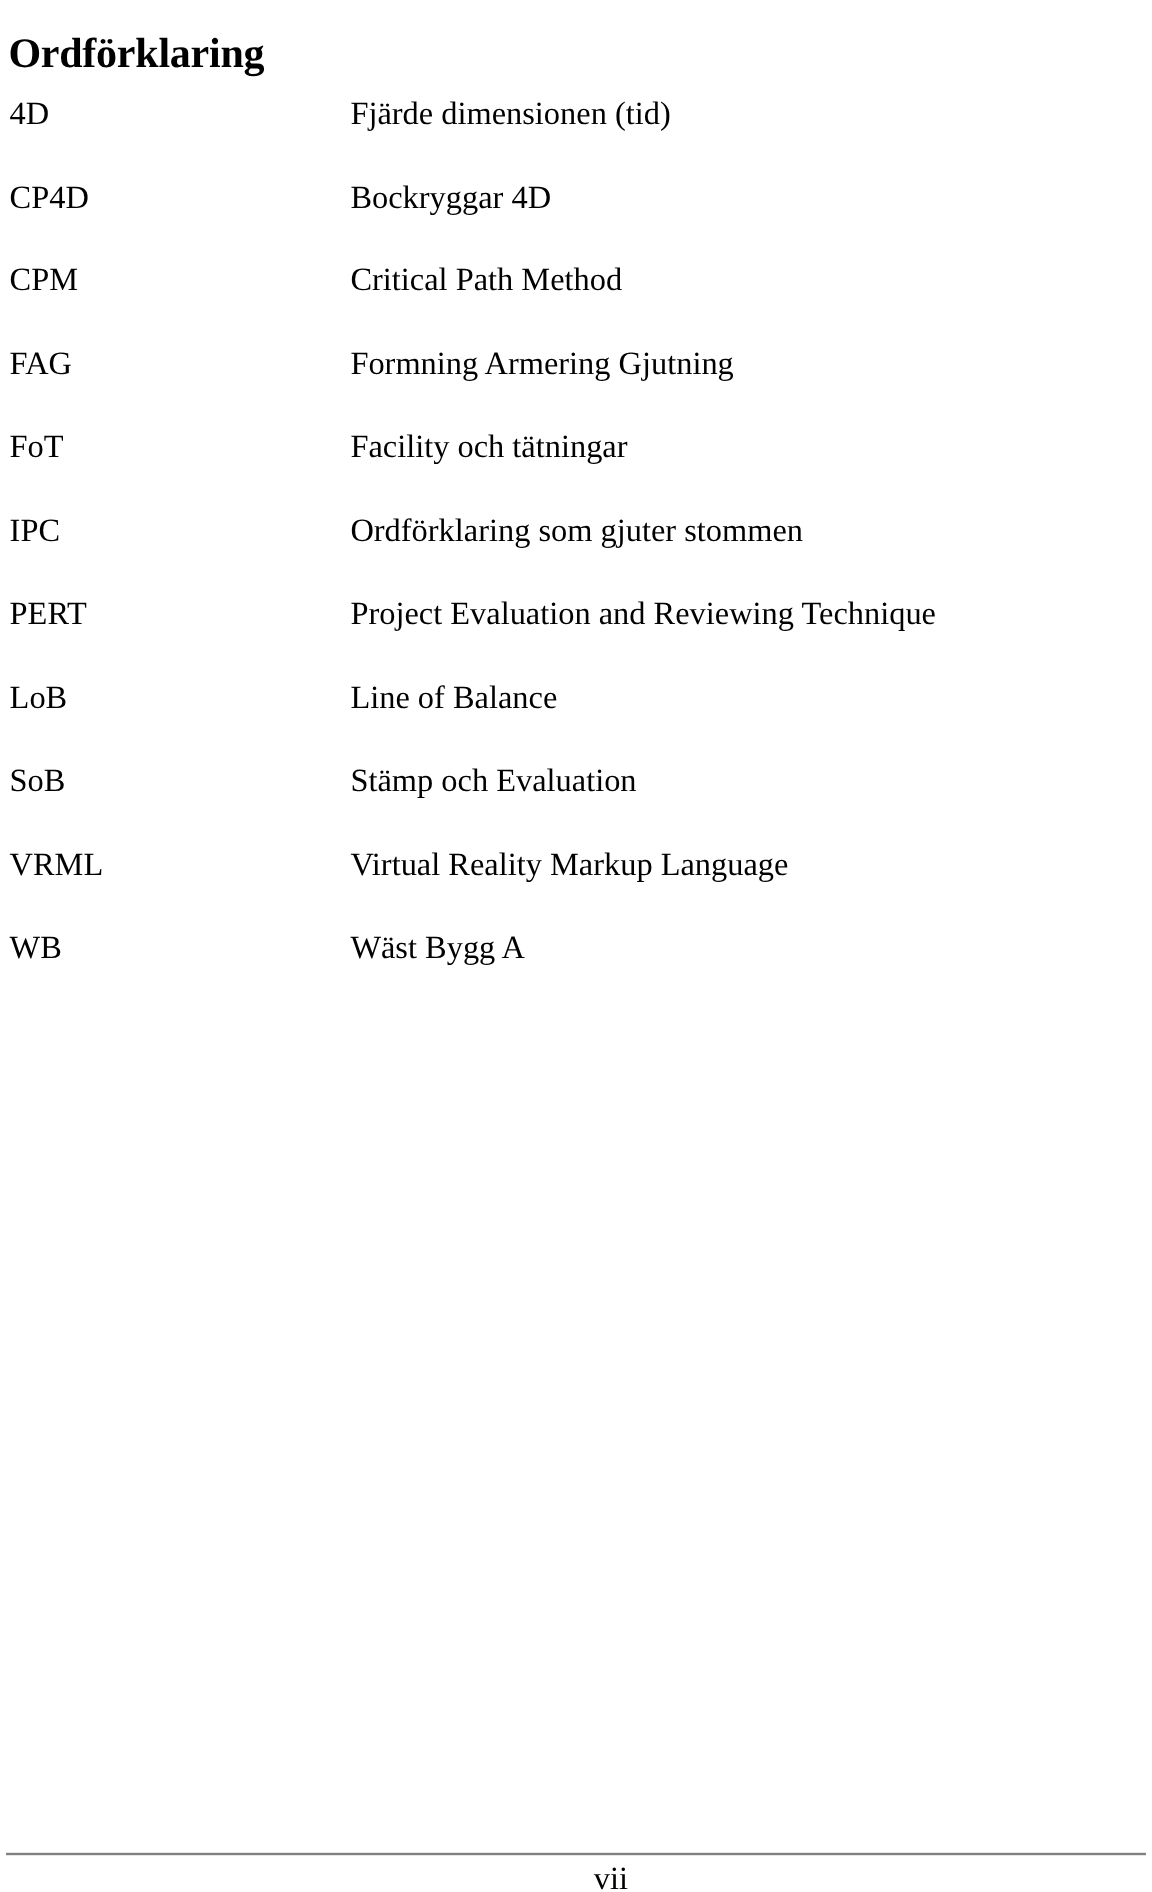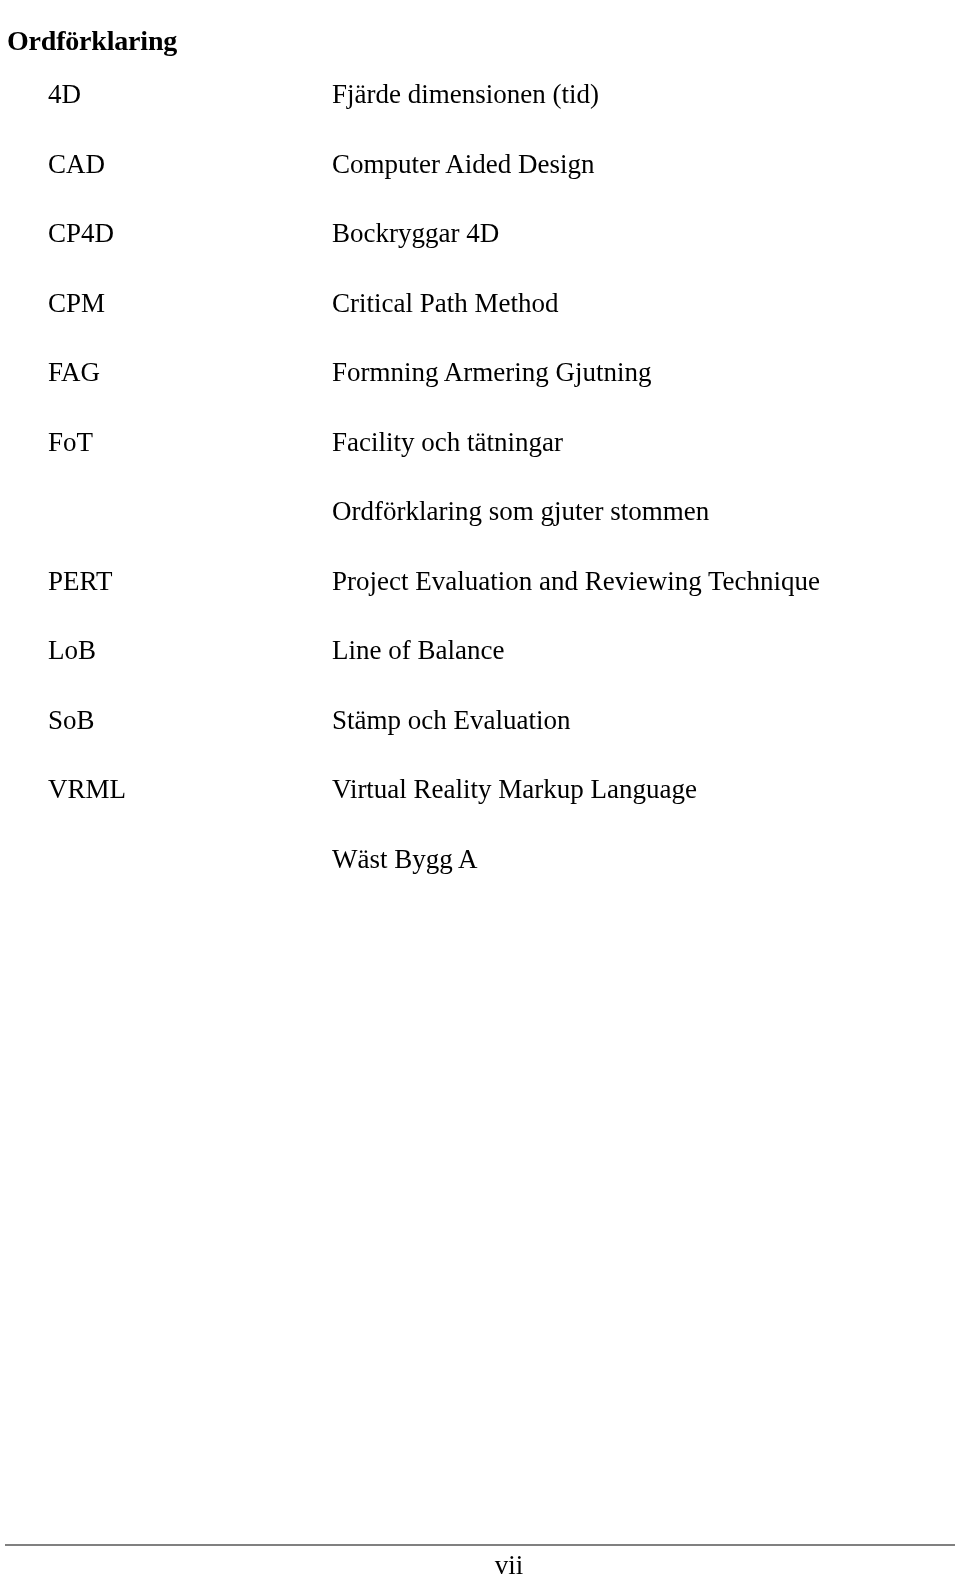--- a/index.html
+++ b/index.html
@@ -22,34 +22,33 @@
     top: 0;
     width: 960px;
     height: 1577px;
   }
 
   
   .page-title {
     position: absolute;
     left: 7px;
     top: 0px;
-    font-size: 28px;
+    font-size: 35px;
     font-weight: bold;
     line-height: 44px;
     letter-spacing: -0.2px;
     white-space: nowrap;
   }
 
   
   .glossary {
     position: absolute;
     left: 0;
     top: 78px;
     width: 806px;
-    padding-left: 40px;
   }
   .glossary-row {
     position: relative;
     height: 69.5px;
     width: 960px;
   }
   .term {
     position: absolute;
     left: 8px;
     top: 0;
@@ -100,59 +99,57 @@
 <div class="page">
 
   <h1 class="page-title">Ordförklaring</h1>
 
   <div class="glossary" id="glossary-list">
       <div class="glossary-row">
         <div class="term">4D</div>
         <div class="definition">Fjärde dimensionen (tid)</div>
       </div>
       <div class="glossary-row">
-        <div class="term">CAD</div>
-        <div class="definition">Computer Aided Design</div>
-      </div>
-      <div class="glossary-row">
         <div class="term">CP4D</div>
         <div class="definition">Bockryggar 4D</div>
       </div>
       <div class="glossary-row">
         <div class="term">CPM</div>
         <div class="definition">Critical Path Method</div>
       </div>
       <div class="glossary-row">
         <div class="term">FAG</div>
         <div class="definition">Formning Armering Gjutning</div>
       </div>
       <div class="glossary-row">
         <div class="term">FoT</div>
         <div class="definition">Facility och tätningar</div>
       </div>
       <div class="glossary-row">
+        <div class="term">IPC</div>
         <div class="definition">Ordförklaring som gjuter stommen</div>
       </div>
       <div class="glossary-row">
         <div class="term">PERT</div>
         <div class="definition">Project Evaluation and Reviewing Technique</div>
       </div>
       <div class="glossary-row">
         <div class="term">LoB</div>
         <div class="definition">Line of Balance</div>
       </div>
       <div class="glossary-row">
         <div class="term">SoB</div>
         <div class="definition">Stämp och Evaluation</div>
       </div>
       <div class="glossary-row">
         <div class="term">VRML</div>
         <div class="definition">Virtual Reality Markup Language</div>
       </div>
       <div class="glossary-row">
+        <div class="term">WB</div>
         <div class="definition">Wäst Bygg A</div>
       </div>
     </div>
 
   <div class="footer">
     <div class="footer-rule" style="border-top-color: rgb(128, 128, 128);"></div>
     <div class="page-number">vii</div>
   </div>
 
 </div>

